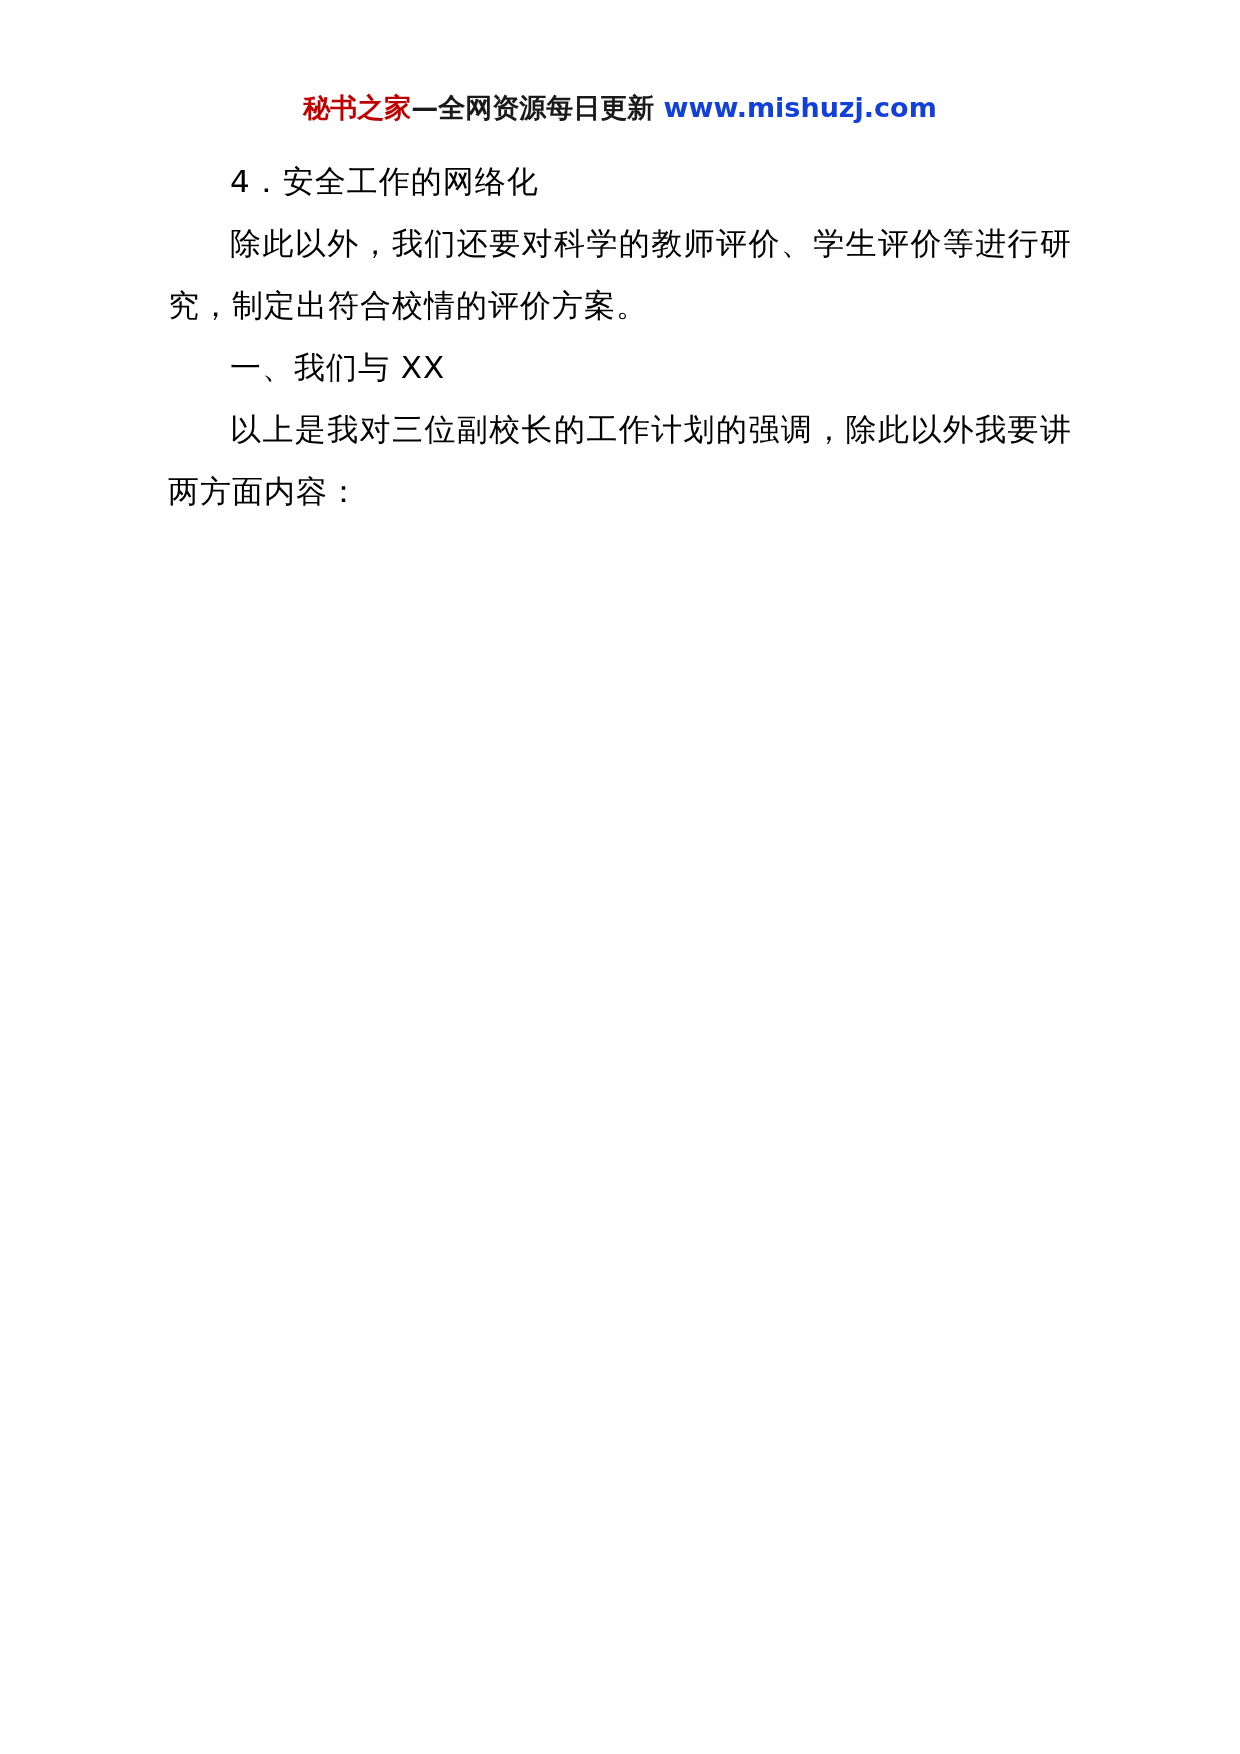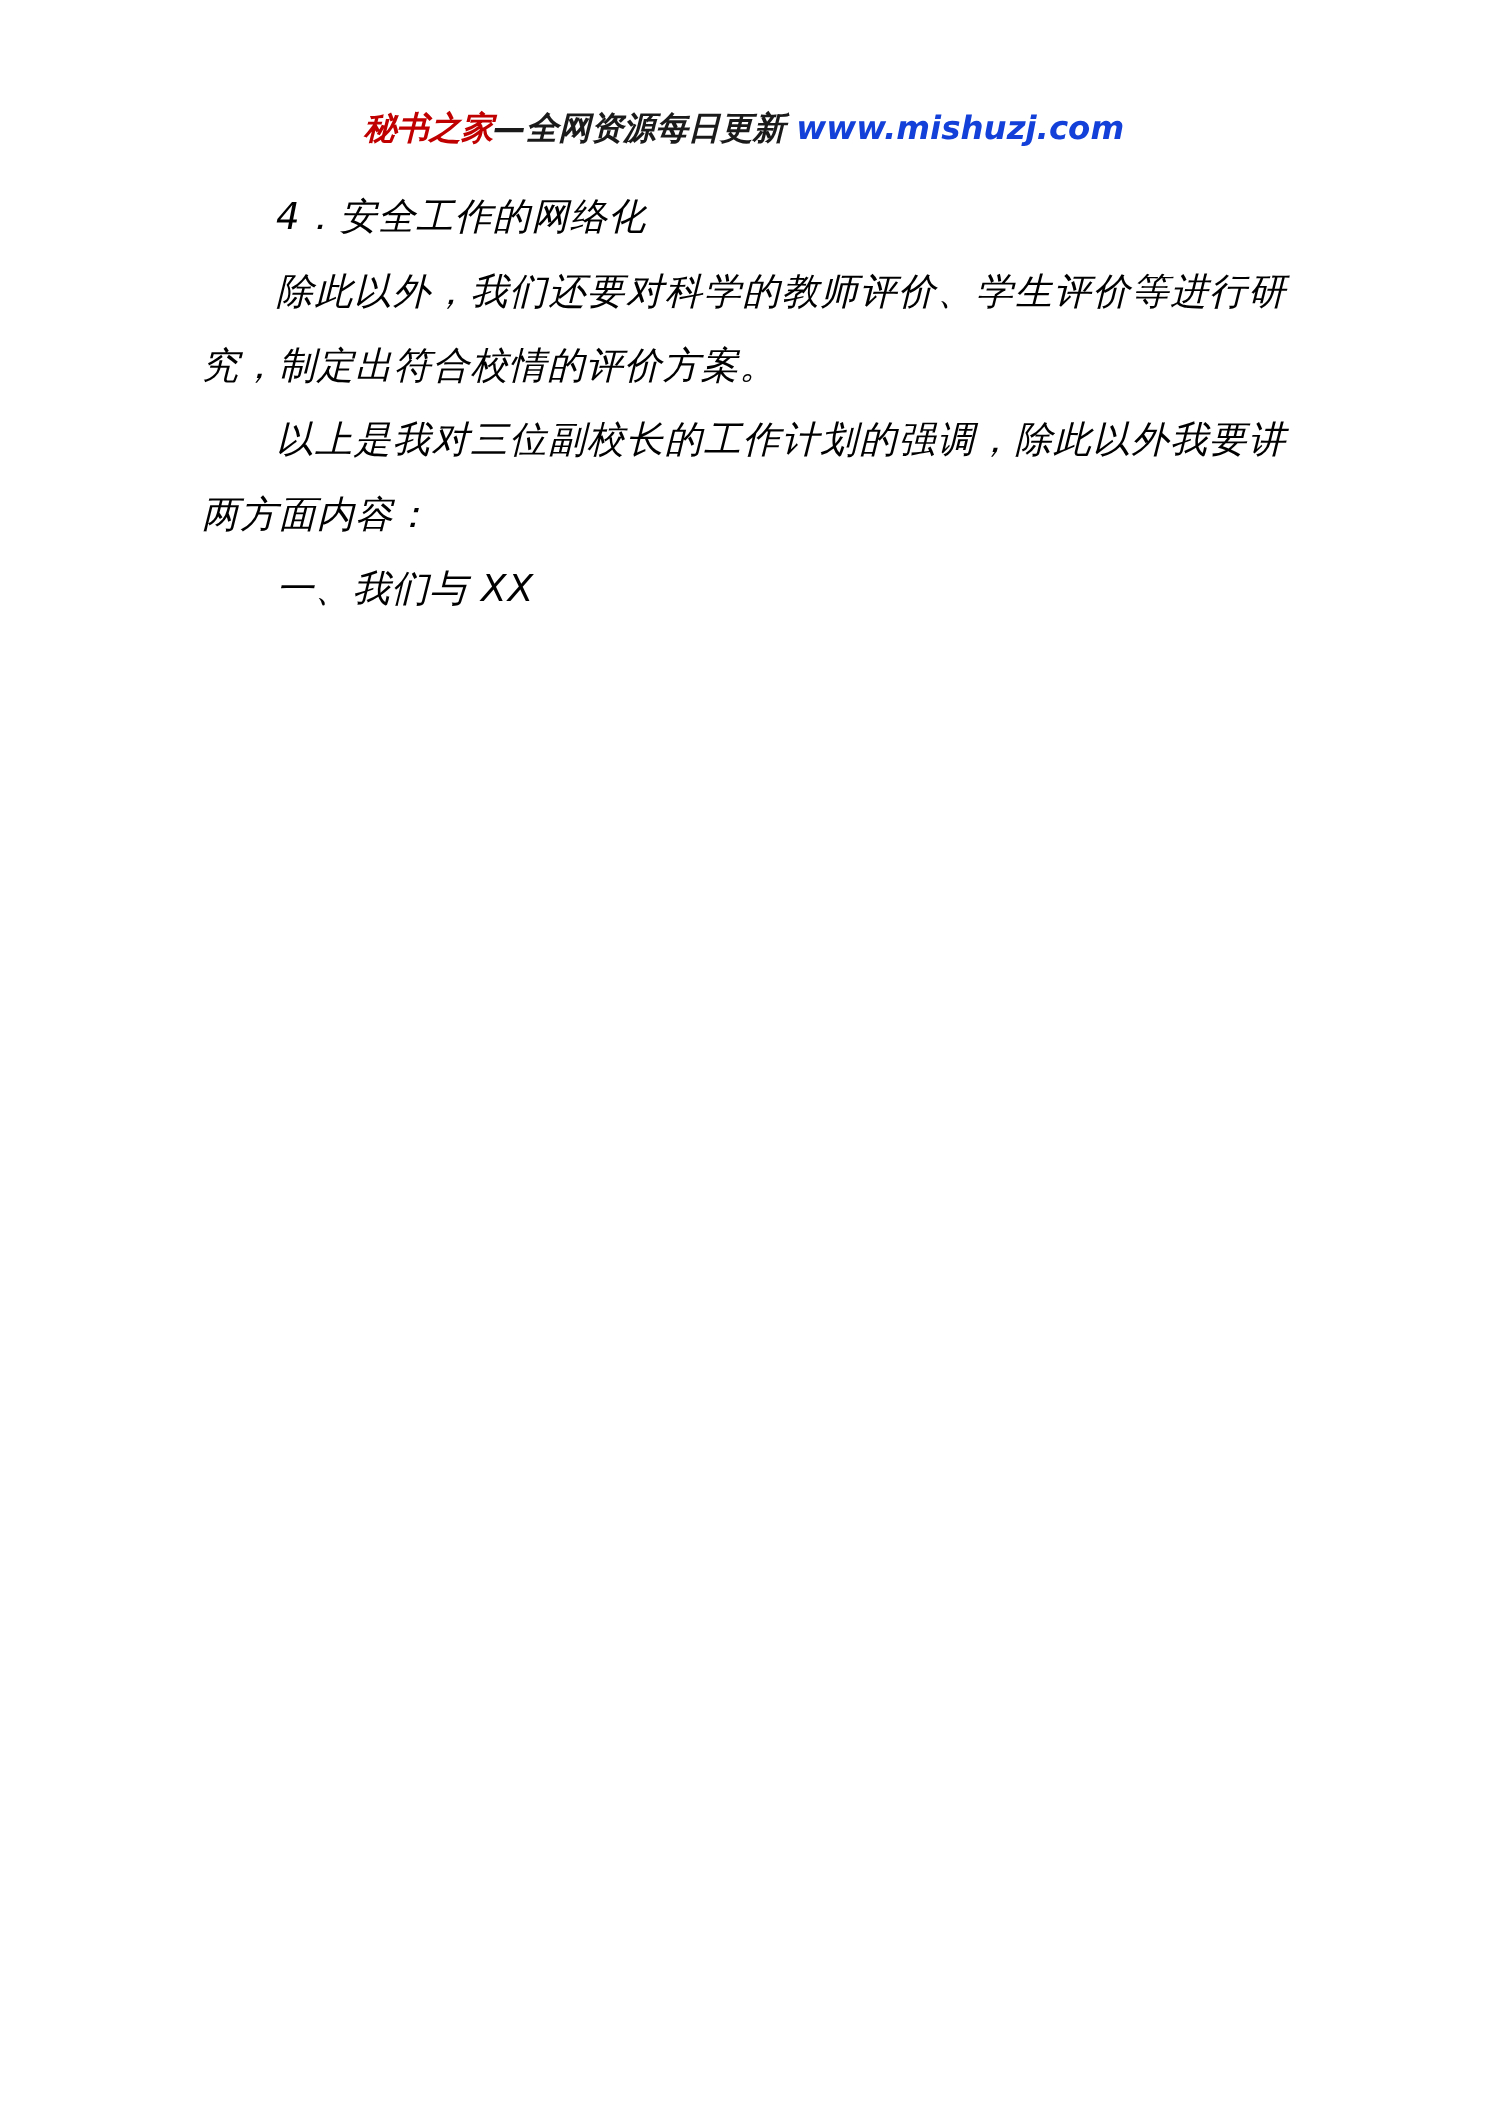--- a/index.html
+++ b/index.html
@@ -10,21 +10,20 @@
   .page {
     position: relative;
     width: 1240px;
     height: 1754px;
     background: #ffffff;
     box-sizing: border-box;
     padding: 88px 168px 60px 168px;
     overflow: hidden;
     font-family: "DejaVu Sans", "Liberation Sans", sans-serif;
     color: #000000;
-    font-style: italic;
   }
   .doc-header {
     text-align: center;
     font-size: 27px;
     font-weight: bold;
     line-height: 40px;
     margin: 0 0 22px 0;
     white-space: nowrap;
   }
   .brand {
@@ -53,17 +52,17 @@
 
 <div class="page">
 
   <div class="doc-header">
     <span class="brand" style="color: rgb(192, 0, 0);">秘书之家</span><span class="tagline" style="color: rgb(26, 26, 26);">—全网资源每日更新 </span><a class="url" style="color: rgb(18, 64, 216);">www.mishuzj.com</a>
   </div>
 
   <div class="content">
     <p>4．安全工作的网络化</p>
     <p>除此以外，我们还要对科学的教师评价、学生评价等进行研究，制定出符合校情的评价方案。</p>
+    <p>一、我们与 XX</p>
     <p>以上是我对三位副校长的工作计划的强调，除此以外我要讲两方面内容：</p>
-    <p>一、我们与 XX</p>
   </div>
 
 </div>
 
 </body></html>

